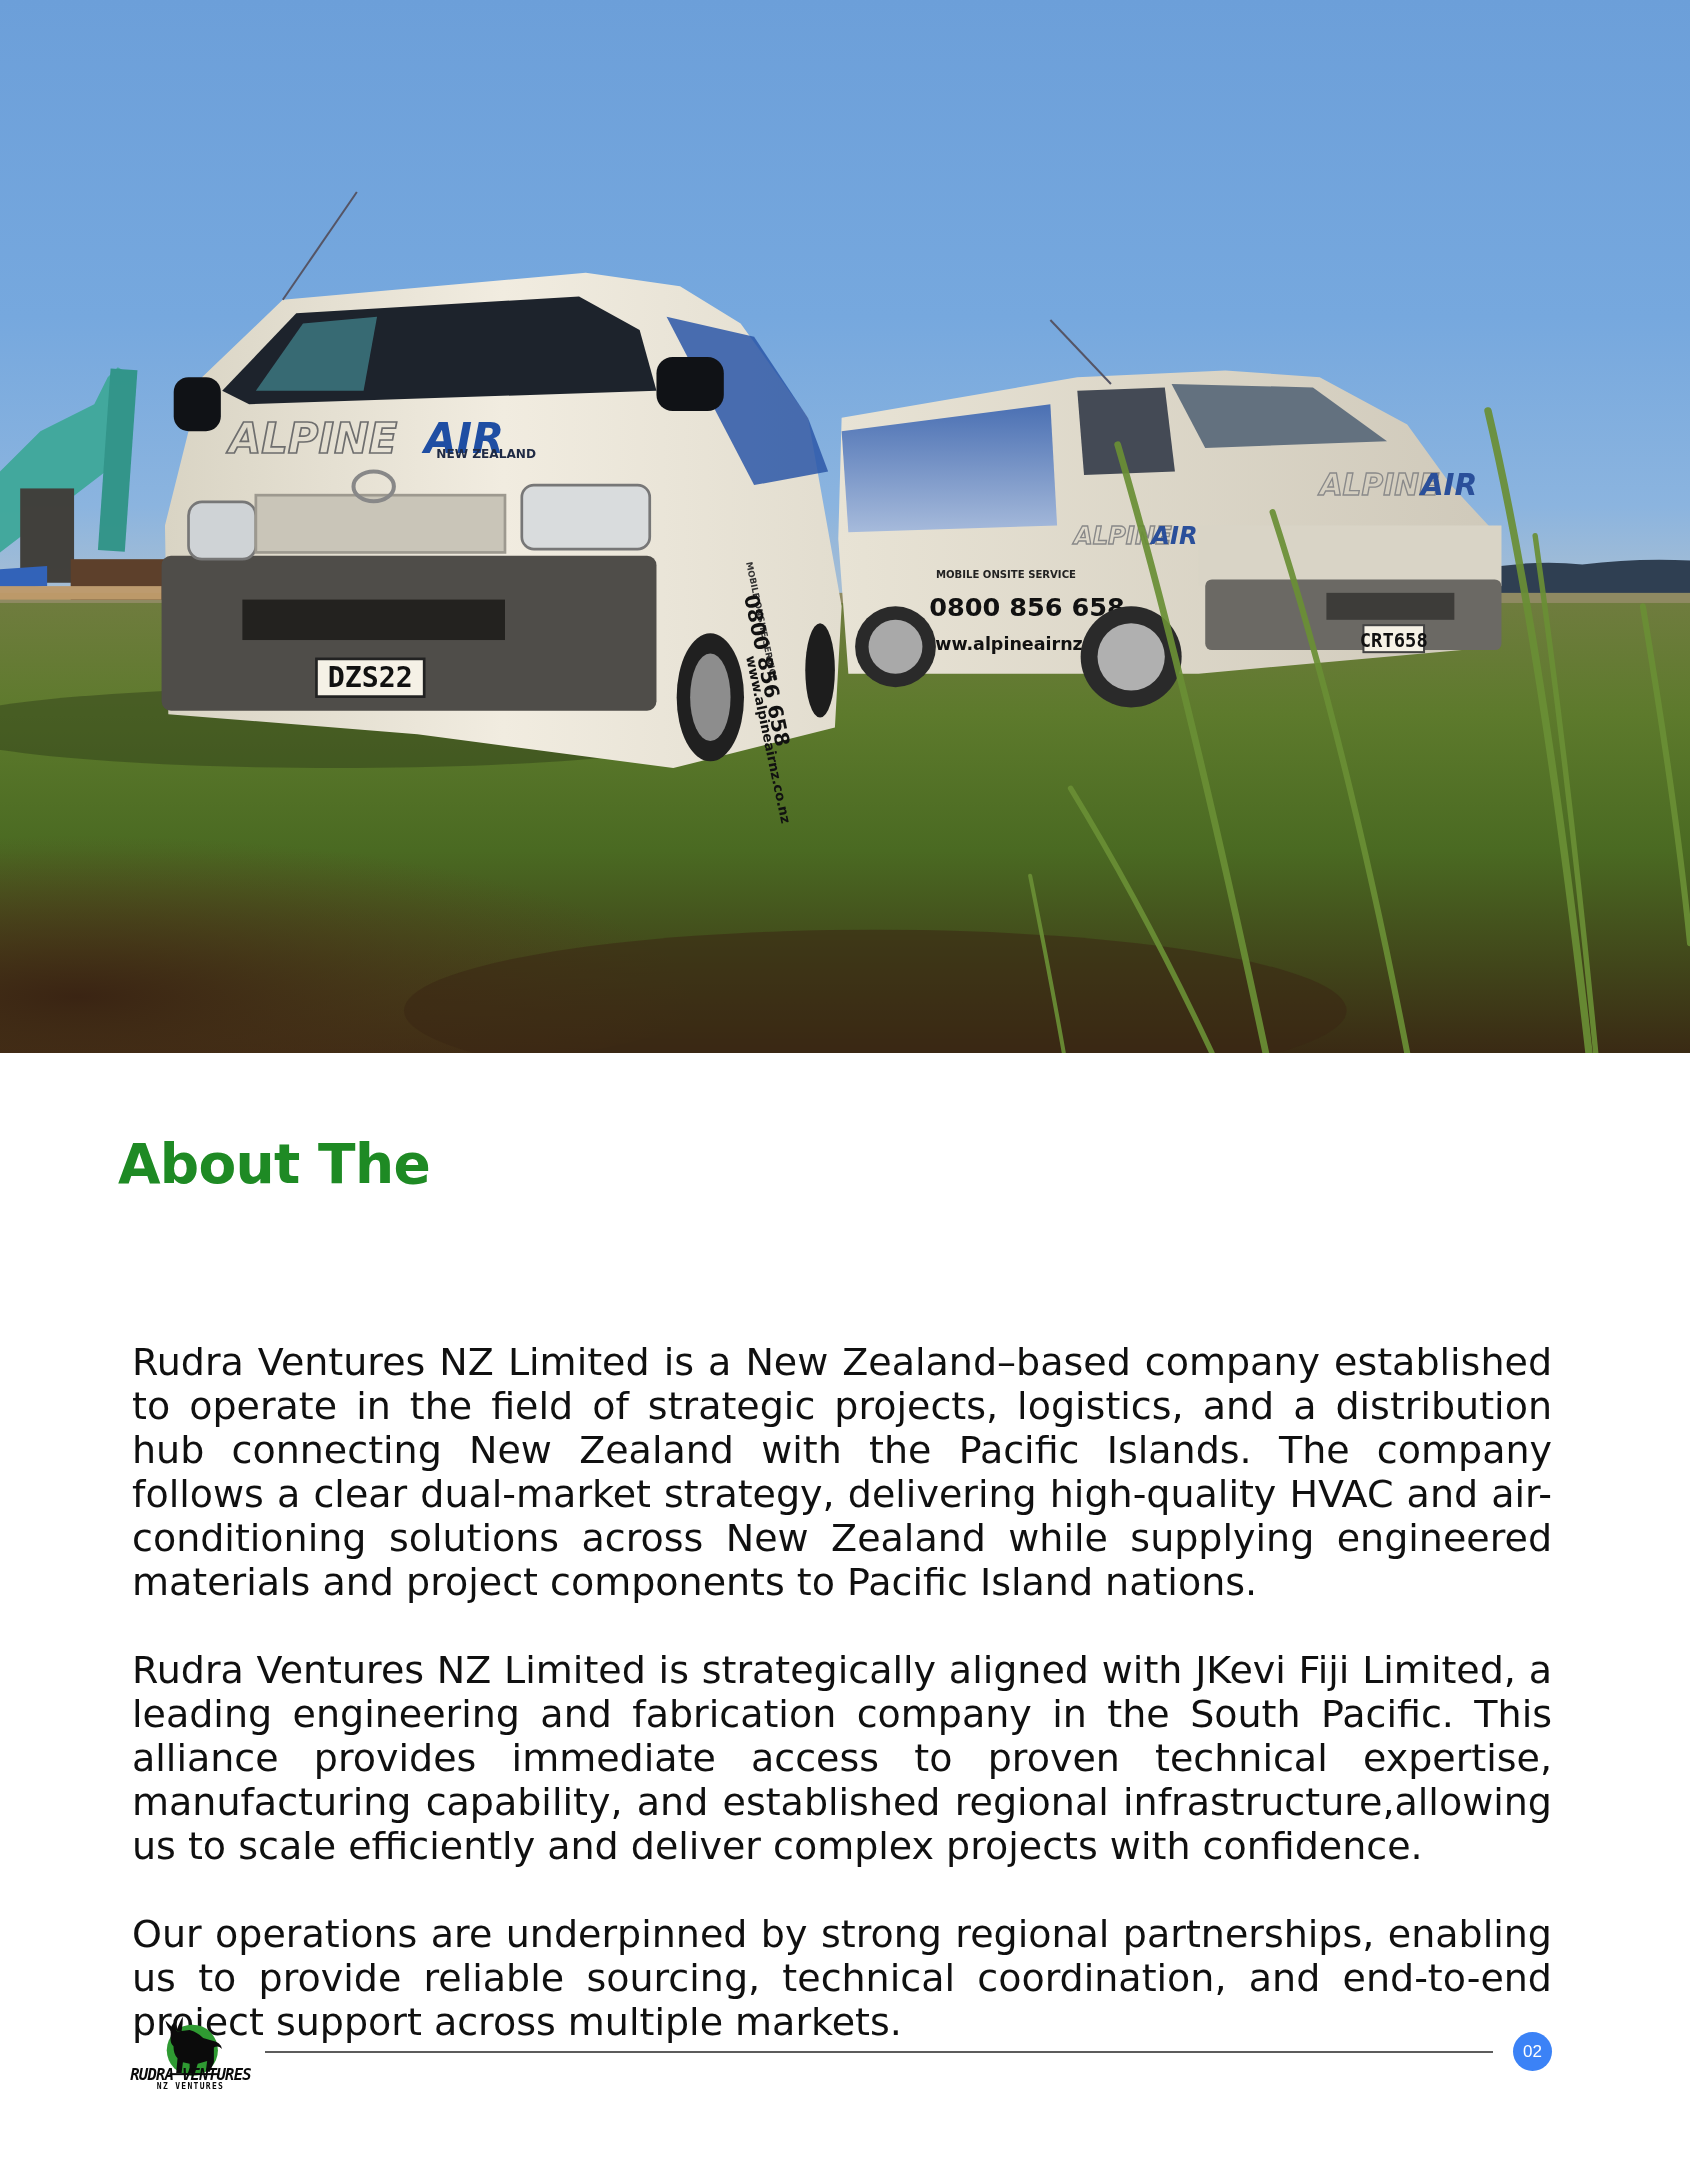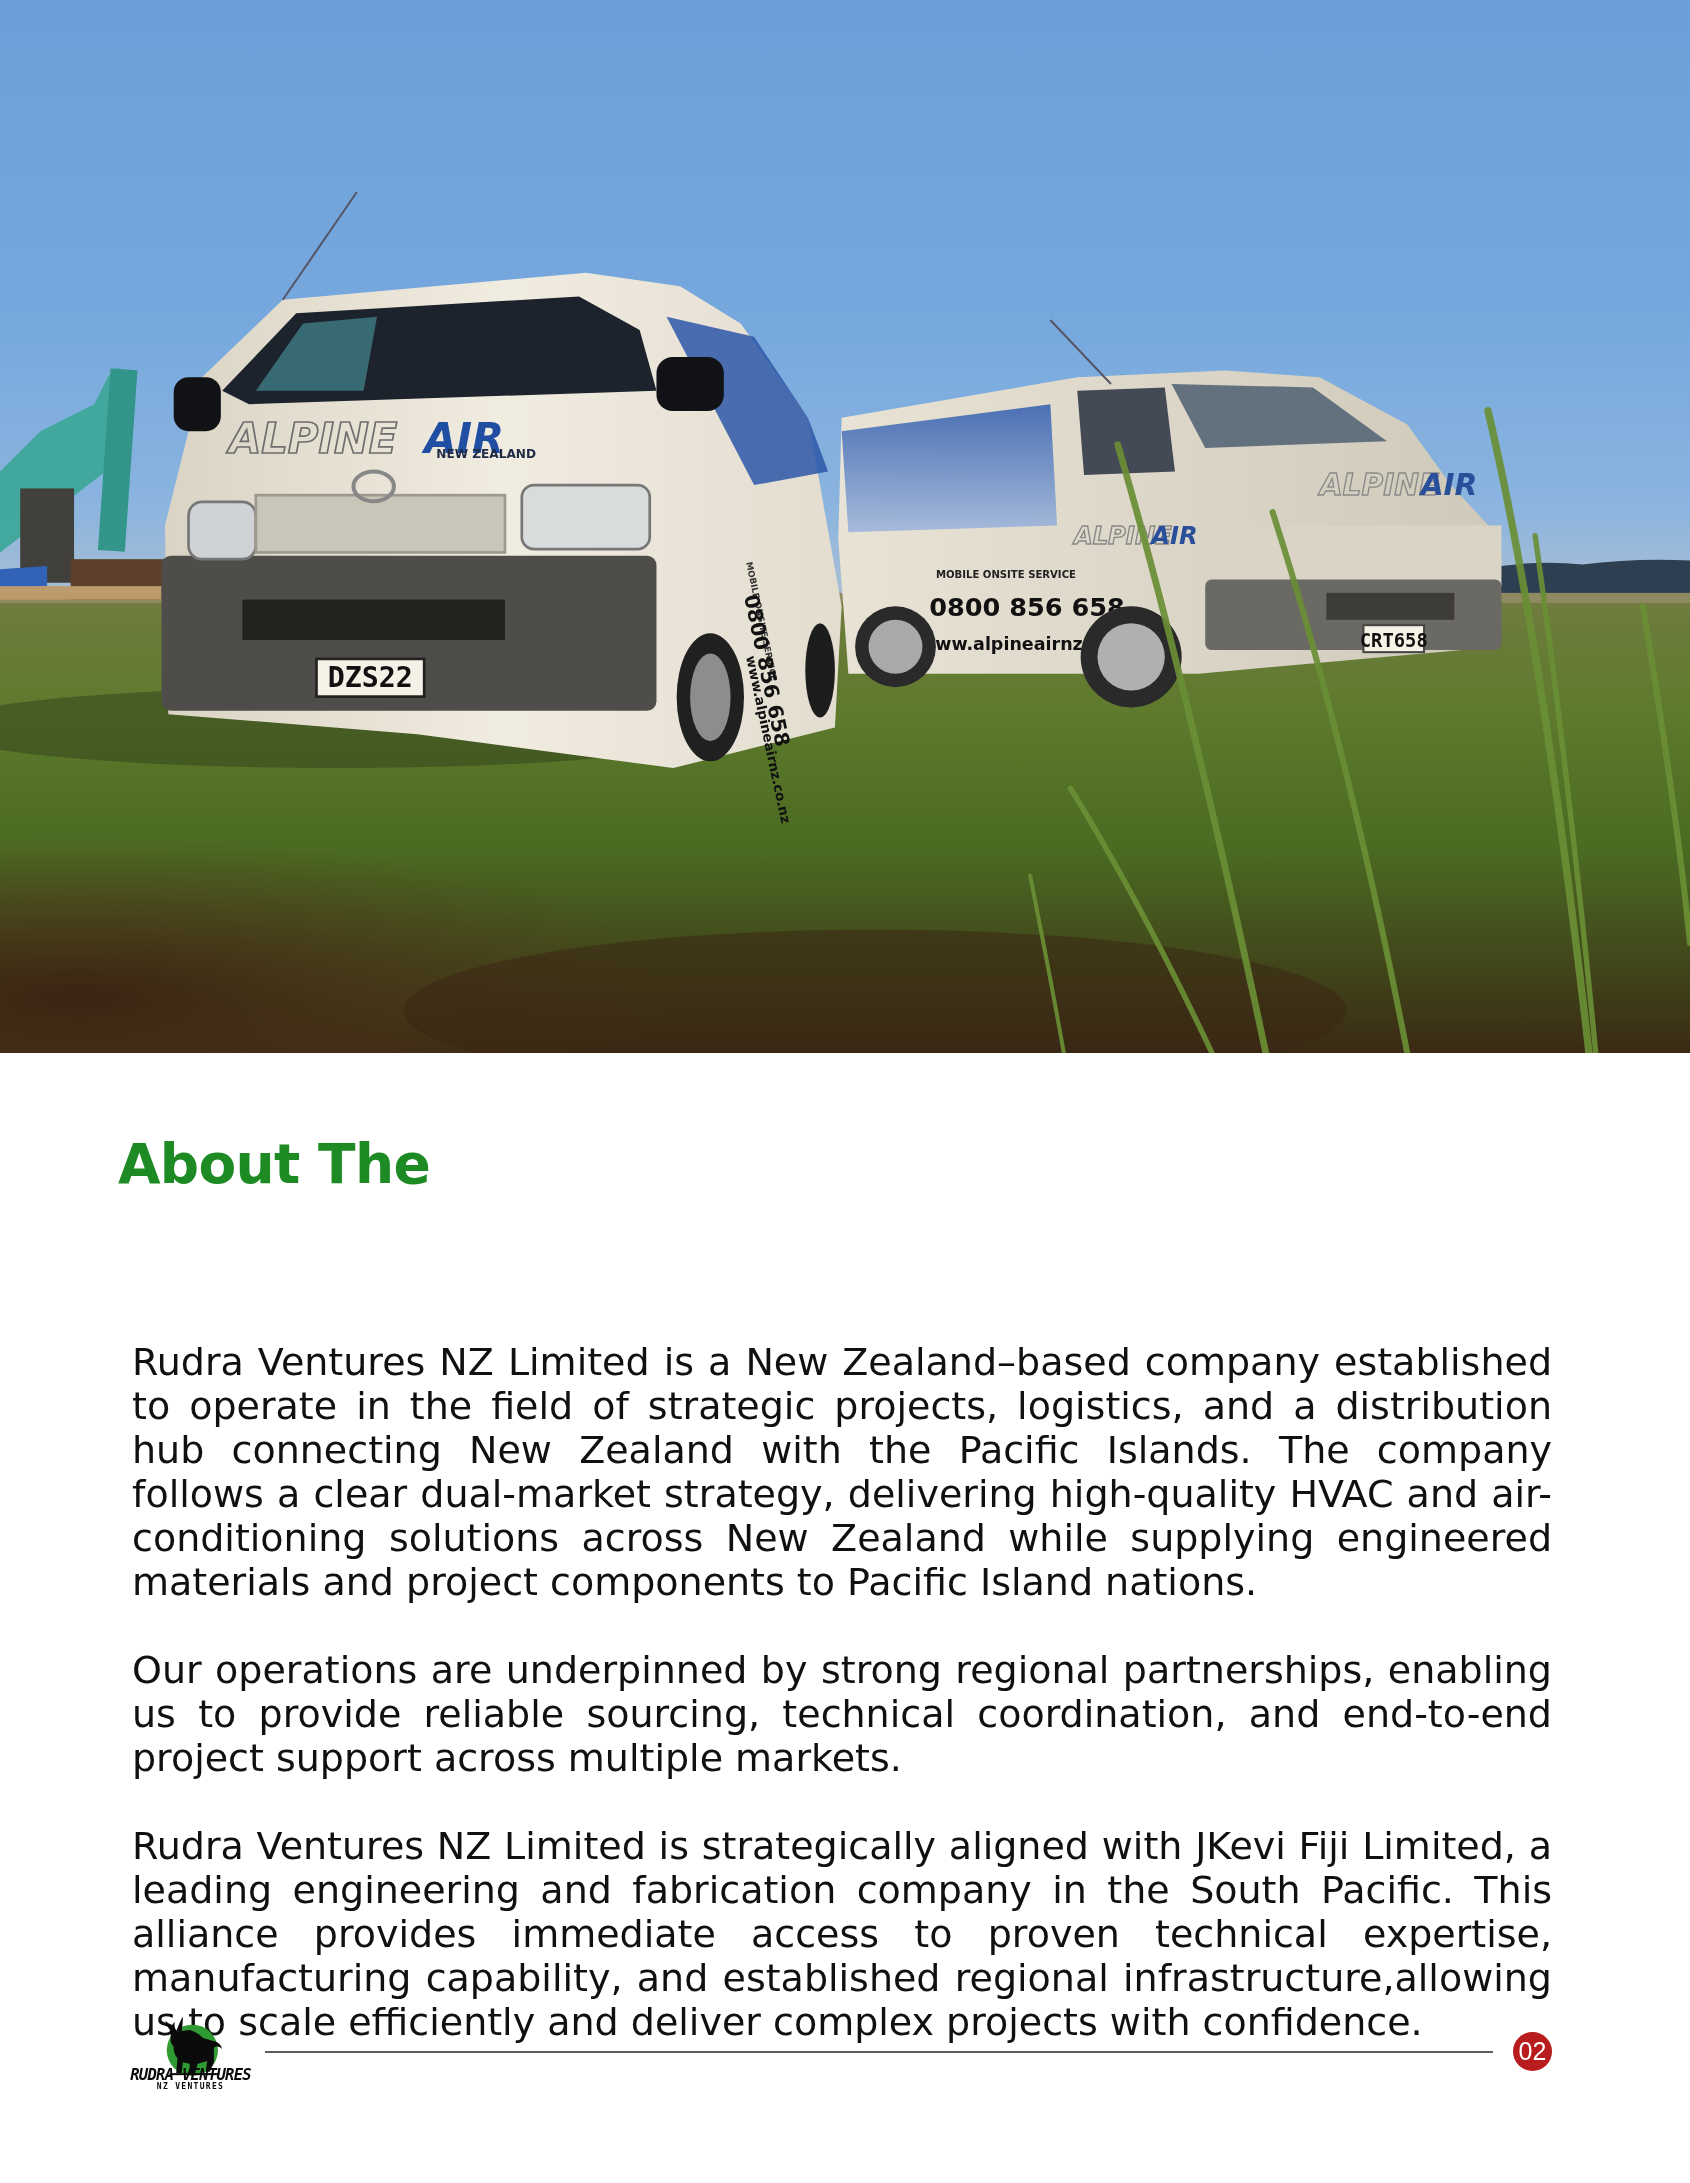--- a/index.html
+++ b/index.html
@@ -25,21 +25,21 @@
   
   .logo { position: absolute; left: 130px; top: 2007px; width: 121px; height: 88px; }
   .logo-mark { position: absolute; left: 25.6px; top: 4px; width: 70px; height: 65px; }
   .logo-name { position: absolute; left: 0; top: 59px; width: 121px; text-align: right;
                font-family: "DejaVu Sans Mono", monospace; font-weight: bold; font-size: 15.5px; letter-spacing: -0.7px; color: #0a0a0a; font-style: italic; }
   .logo-sub { position: absolute; left: 0; top: 75px; width: 121px; text-align: center;
               font-family: "DejaVu Sans Mono", monospace; font-weight: bold; font-size: 8px; letter-spacing: 1.3px; color: #0a0a0a; }
 
   .divider { position: absolute; left: 265px; top: 2051px; width: 1228px; height: 2px; background: #5c5c5c; }
   .page-num { position: absolute; left: 1513px; top: 2032px; width: 39px; height: 39px; border-radius: 50%;
-              background: #b91c1c; color: #ffffff; font-family: "Liberation Sans", sans-serif; font-size: 25px;
+              background: #3b82f6; color: #ffffff; font-family: "Liberation Sans", sans-serif; font-size: 17px;
               display: flex; align-items: center; justify-content: center; }
 </style>
 </head>
 <body>
 
 <div class="hero">
   <svg viewBox="0 0 2510 1563" xmlns="http://www.w3.org/2000/svg" preserveAspectRatio="none">
     <defs>
       <linearGradient id="ground" x1="0" y1="0" x2="0" y2="1">
         <stop offset="0" stop-color="#6f7c3e"></stop>
@@ -146,22 +146,22 @@
     </g>
   </svg>
 </div>
 
 <h1 class="heading">
   <span class="l1">About The</span>
 </h1>
 
 <div class="body-text">
   <p>Rudra Ventures NZ Limited is a New Zealand–based company established to operate in the field of strategic projects, logistics, and a distribution hub connecting New Zealand with the Pacific Islands. The company follows a clear dual-market strategy, delivering high-quality HVAC and air-conditioning solutions across New Zealand while supplying engineered materials and project components to Pacific Island nations.</p>
+  <p>Rudra Ventures NZ Limited is strategically aligned with JKevi Fiji Limited, a leading engineering and fabrication company in the South Pacific. This alliance provides immediate access to proven technical expertise, manufacturing capability, and established regional infrastructure,allowing us to scale efficiently and deliver complex projects with confidence.</p>
   <p>Our operations are underpinned by strong regional partnerships, enabling us to provide reliable sourcing, technical coordination, and end-to-end project support across multiple markets.</p>
-  <p>Rudra Ventures NZ Limited is strategically aligned with JKevi Fiji Limited, a leading engineering and fabrication company in the South Pacific. This alliance provides immediate access to proven technical expertise, manufacturing capability, and established regional infrastructure,allowing us to scale efficiently and deliver complex projects with confidence.</p>
 </div>
 
 <div class="logo">
   <svg class="logo-mark" viewBox="0 0 104 96" xmlns="http://www.w3.org/2000/svg">
     <circle cx="54" cy="58" r="38" fill="#2f9a32"></circle>
     <path d="M22 34 Q20 22 28 16 Q26 26 32 30 L50 28 Q60 30 70 40 L84 44 Q96 46 98 56 Q92 50 86 54 L86 76 L80 90 L74 90 L76 74 L62 78 L58 92 L50 92 L50 78 L40 76 L38 92 L30 92 L32 70 Q26 64 26 52 Q20 48 22 34 Z" fill="#0b0b0b"></path>
     <path d="M30 30 Q36 14 40 8 Q40 20 38 30 Z" fill="#0b0b0b"></path>
     <path d="M24 32 Q16 24 14 14 Q22 22 28 28 Z" fill="#0b0b0b"></path>
     <rect x="20" y="92" width="74" height="3" fill="#0b0b0b"></rect>
   </svg>

